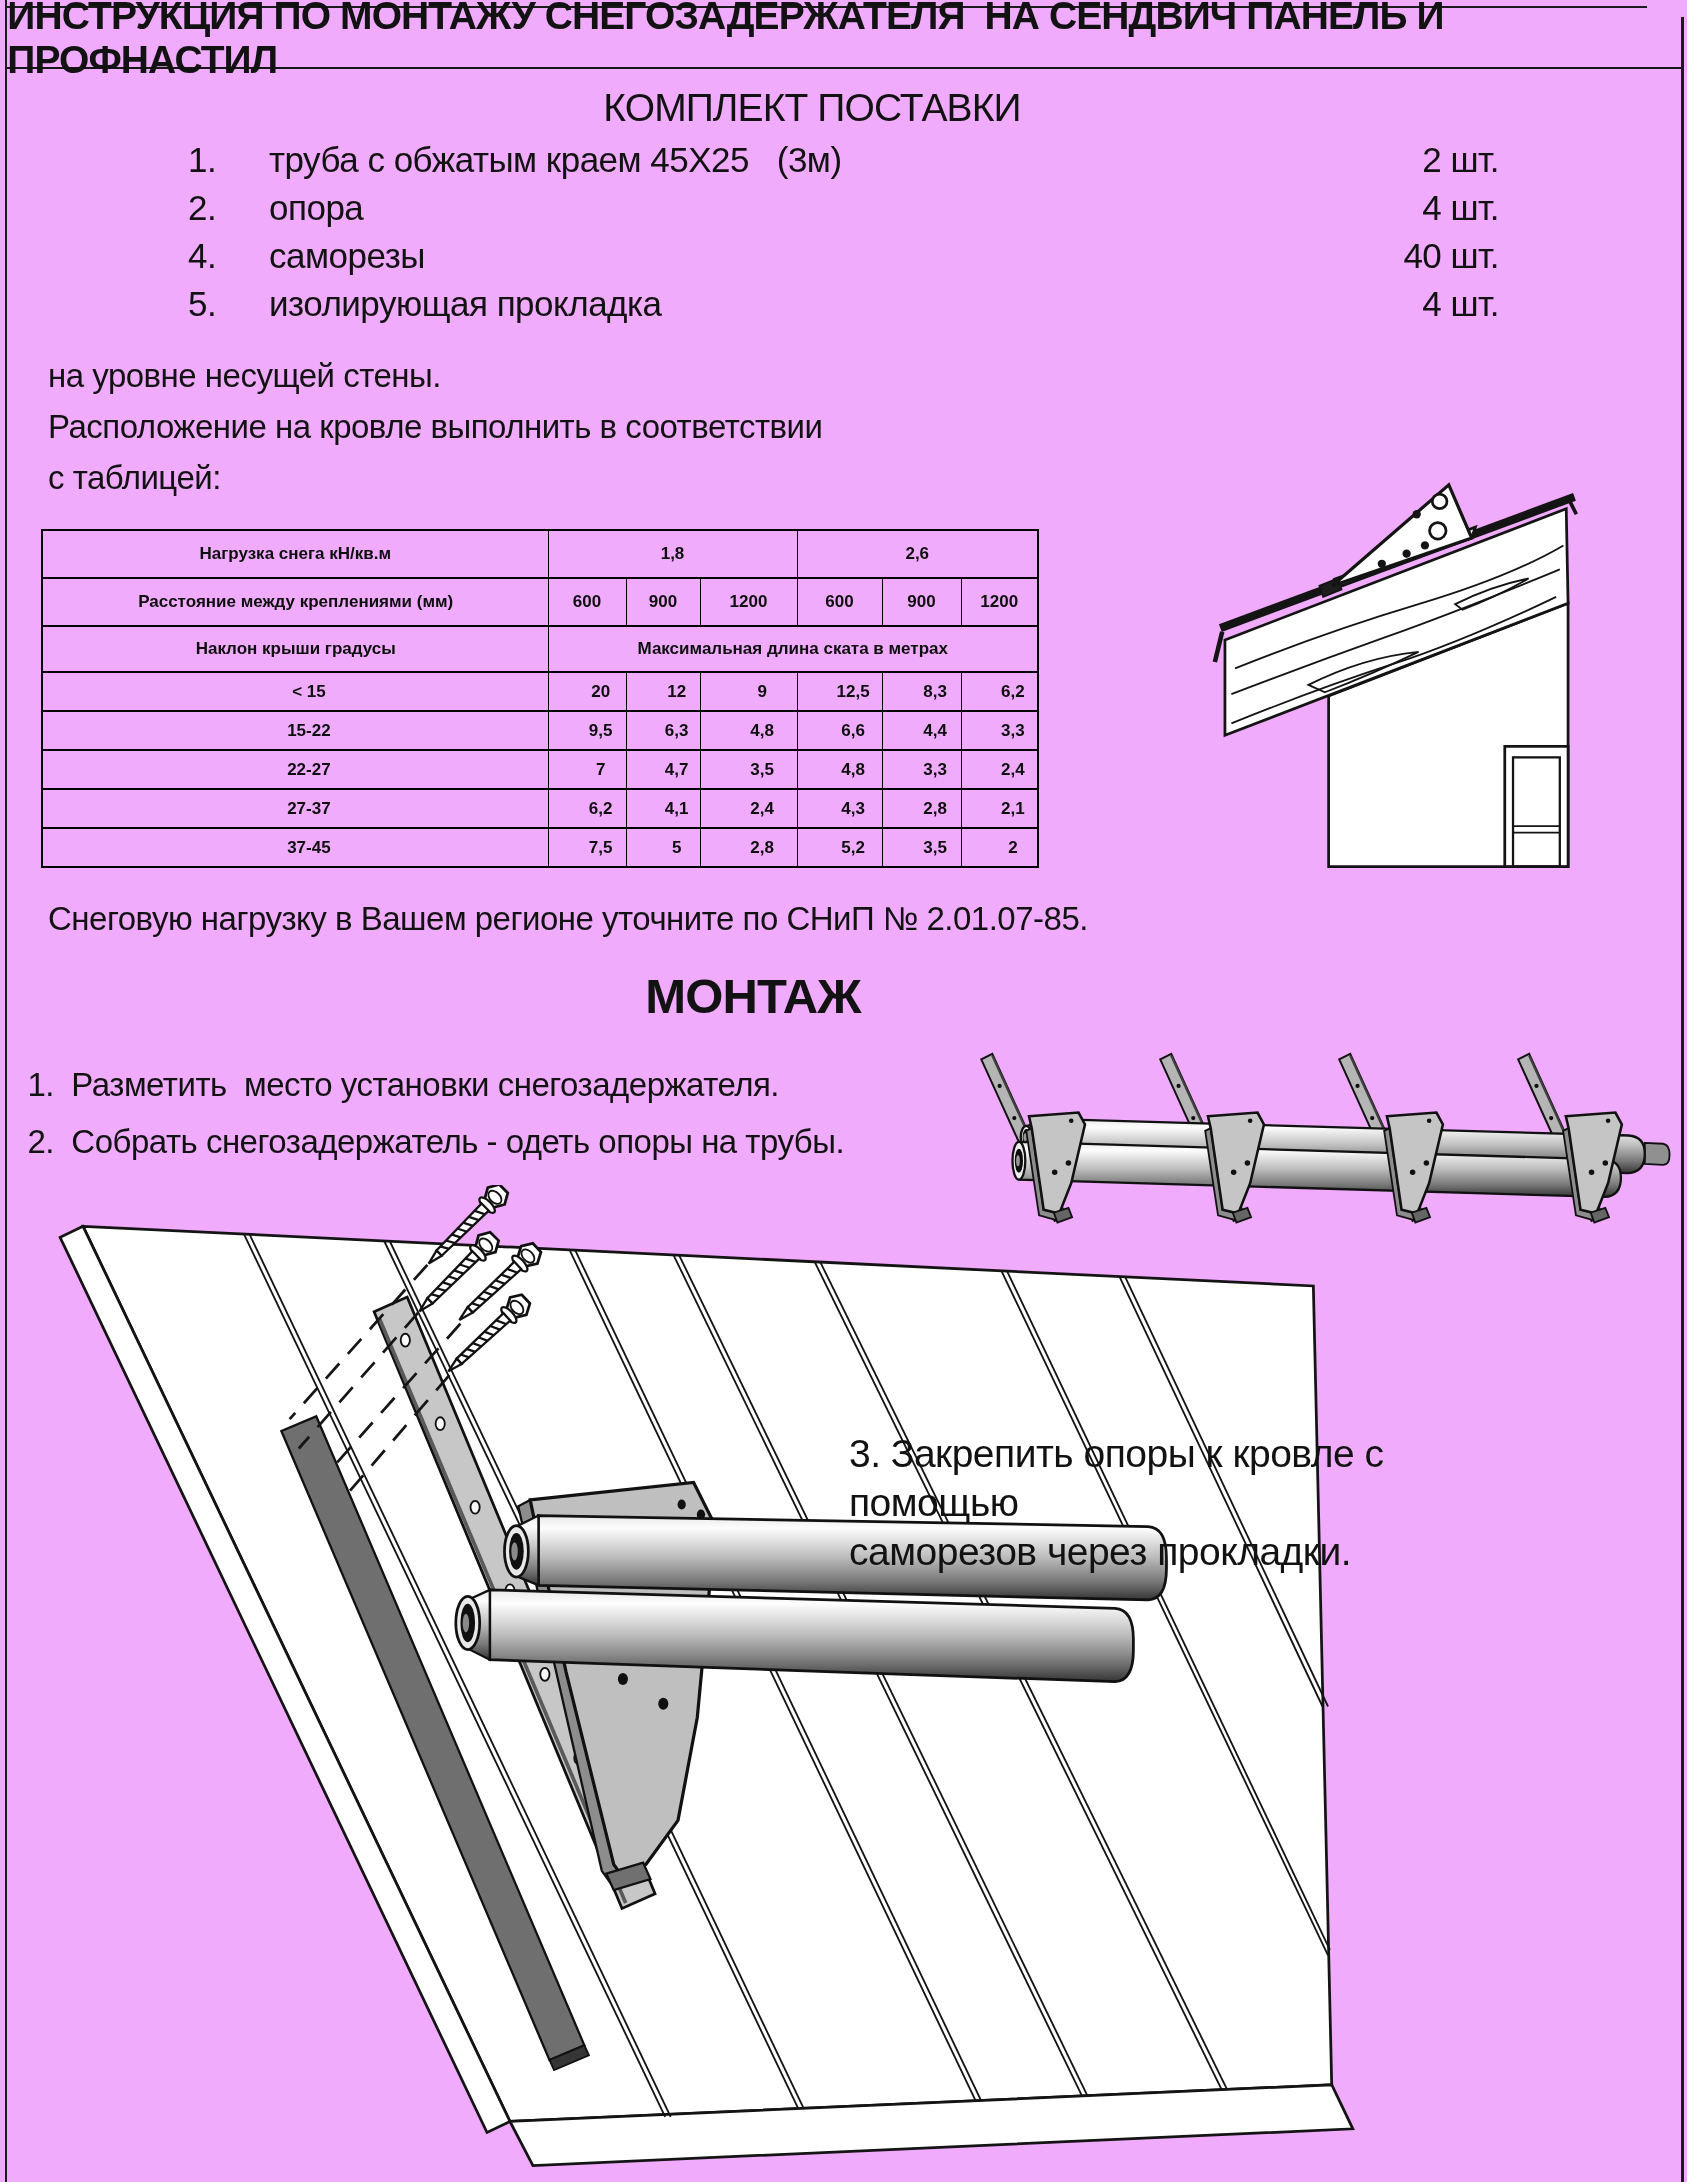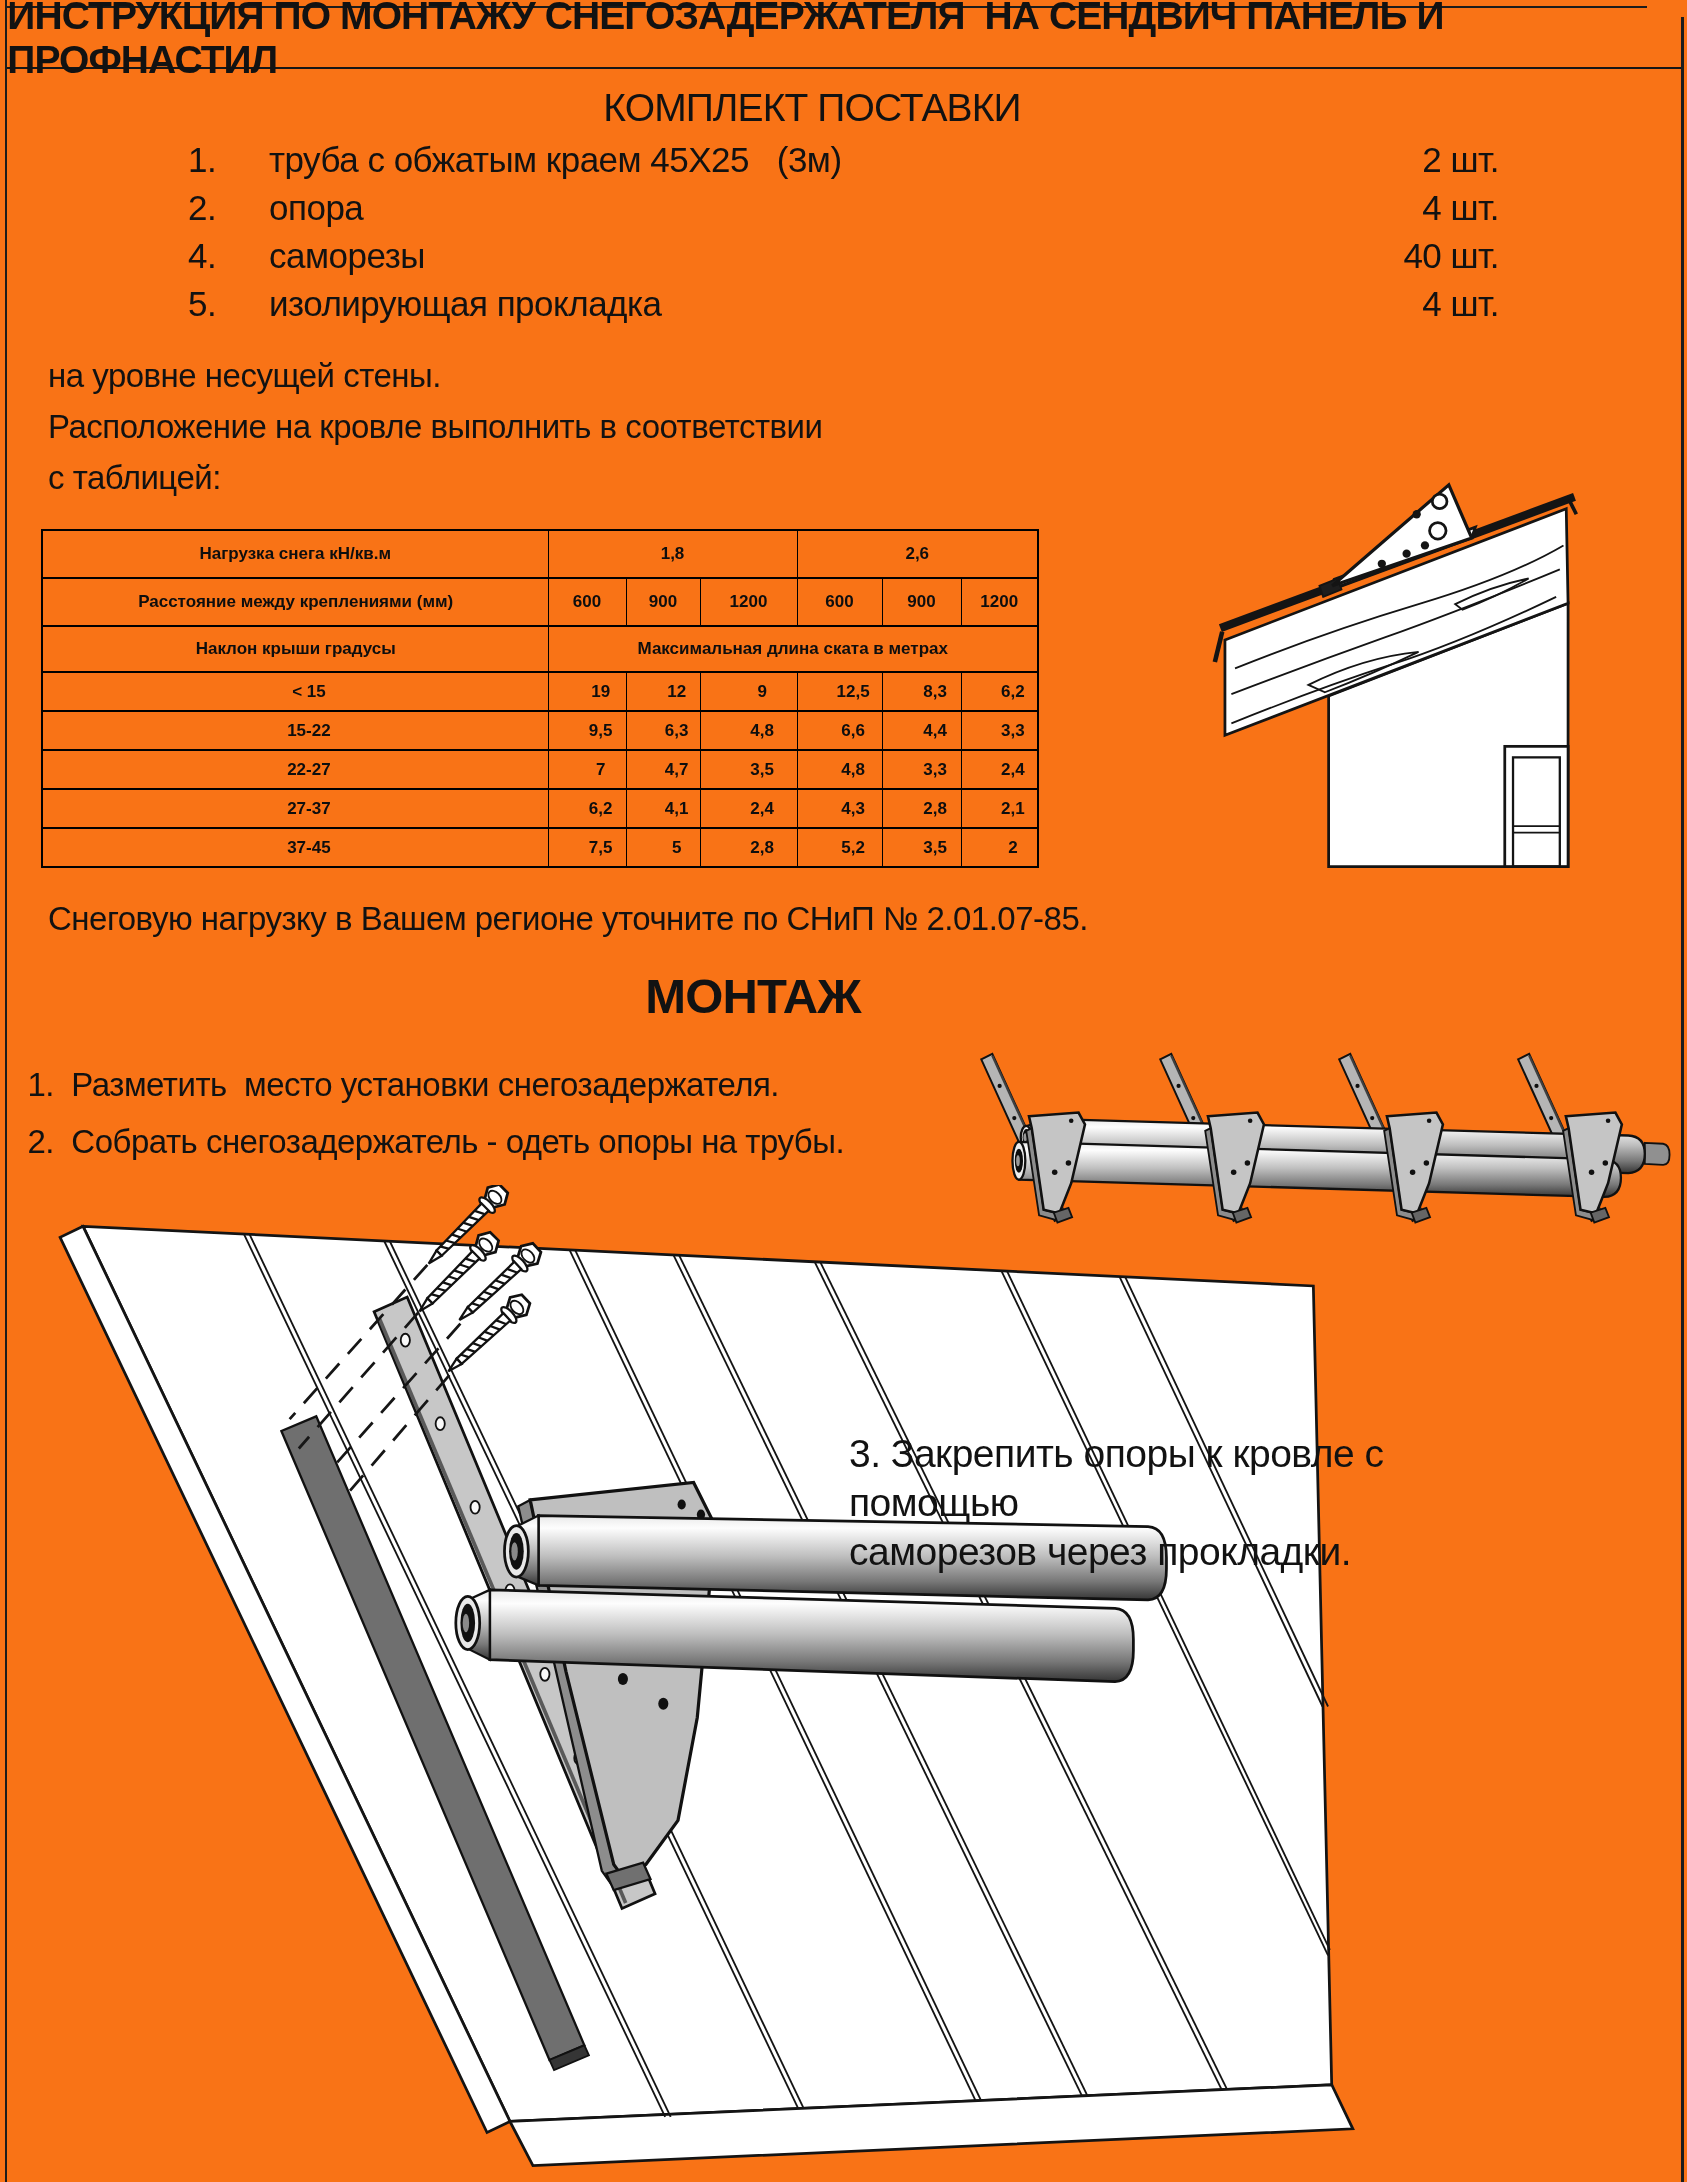--- a/index.html
+++ b/index.html
@@ -1,18 +1,18 @@
 <!DOCTYPE html>
 <html style="font-size:14.7px"><head>
 <meta charset="utf-8">
 <style>
   * { margin:0; padding:0; box-sizing:border-box; }
   html,body { background:#fff; }
   body { width:1688px; height:2183px; font-family:"Liberation Sans","DejaVu Sans",sans-serif; color:#121212; }
-  .page { position:relative; width:1688px; height:2183px; background:#f97316; overflow:hidden; }
+  .page { position:relative; width:1688px; height:2183px; background:#f0abfc; overflow:hidden; }
   .t { white-space:pre-wrap; }
   .border-left  { position:absolute; left:4.6px;  top:0; width:2.8px; height:2183px; background:#1c1c1c; }
   .border-right { position:absolute; left:1681px; top:16.5px; width:2.8px; height:2166px; background:#1c1c1c; }
   .border-top   { position:absolute; left:4.6px; top:5.5px; width:1642px; height:2.8px; background:#1c1c1c; }
 
   .title-bar { position:absolute; top:8.3px; left:7.3px; right:7.3px; height:61px;
                display:flex; align-items:center; justify-content:center;
                border-bottom:2.8px solid #161616;
                font-size:39px; font-weight:bold; letter-spacing:-0.9px; }
 
@@ -152,21 +152,21 @@
       <td>600</td>
       <td>900</td>
       <td>1200</td>
     </tr>
     <tr class="rm">
       <td class="left">Наклон крыши градусы</td>
       <td colspan="6">Максимальная длина ската в метрах</td>
     </tr>
     <tr class="rd">
       <td>&lt; 15</td>
-      <td>19</td>
+      <td>20</td>
       <td>12</td>
       <td>9</td>
       <td>12,5</td>
       <td>8,3</td>
       <td>6,2</td>
     </tr>
     <tr class="rd">
       <td>15-22</td>
       <td>9,5</td>
       <td>6,3</td>

